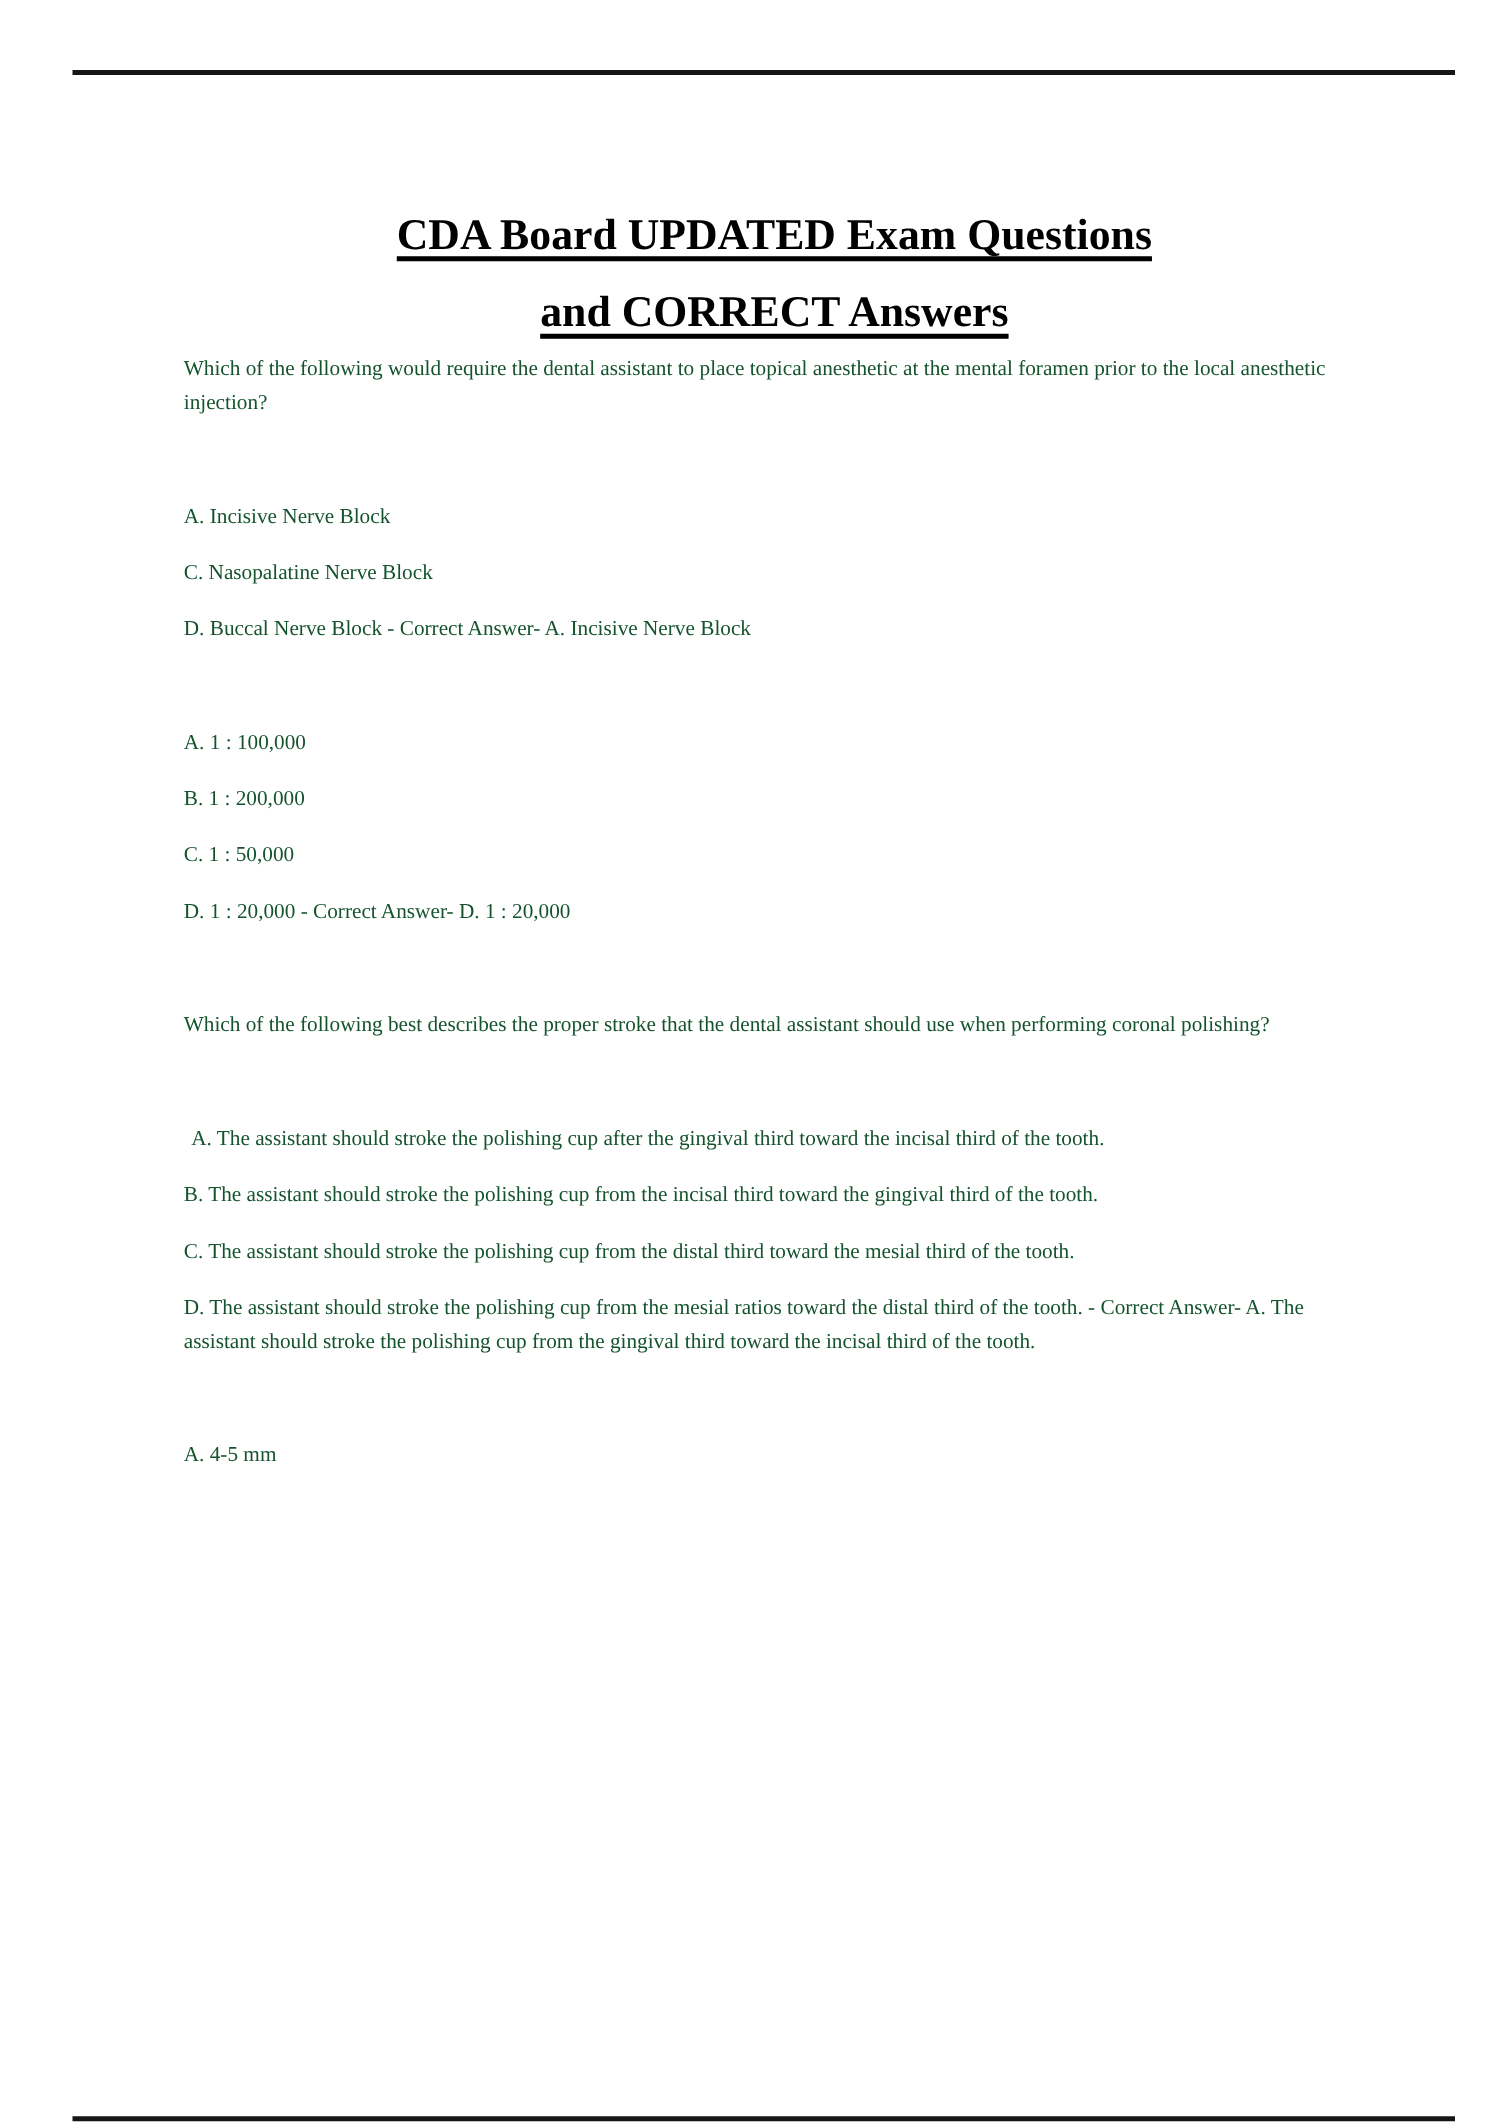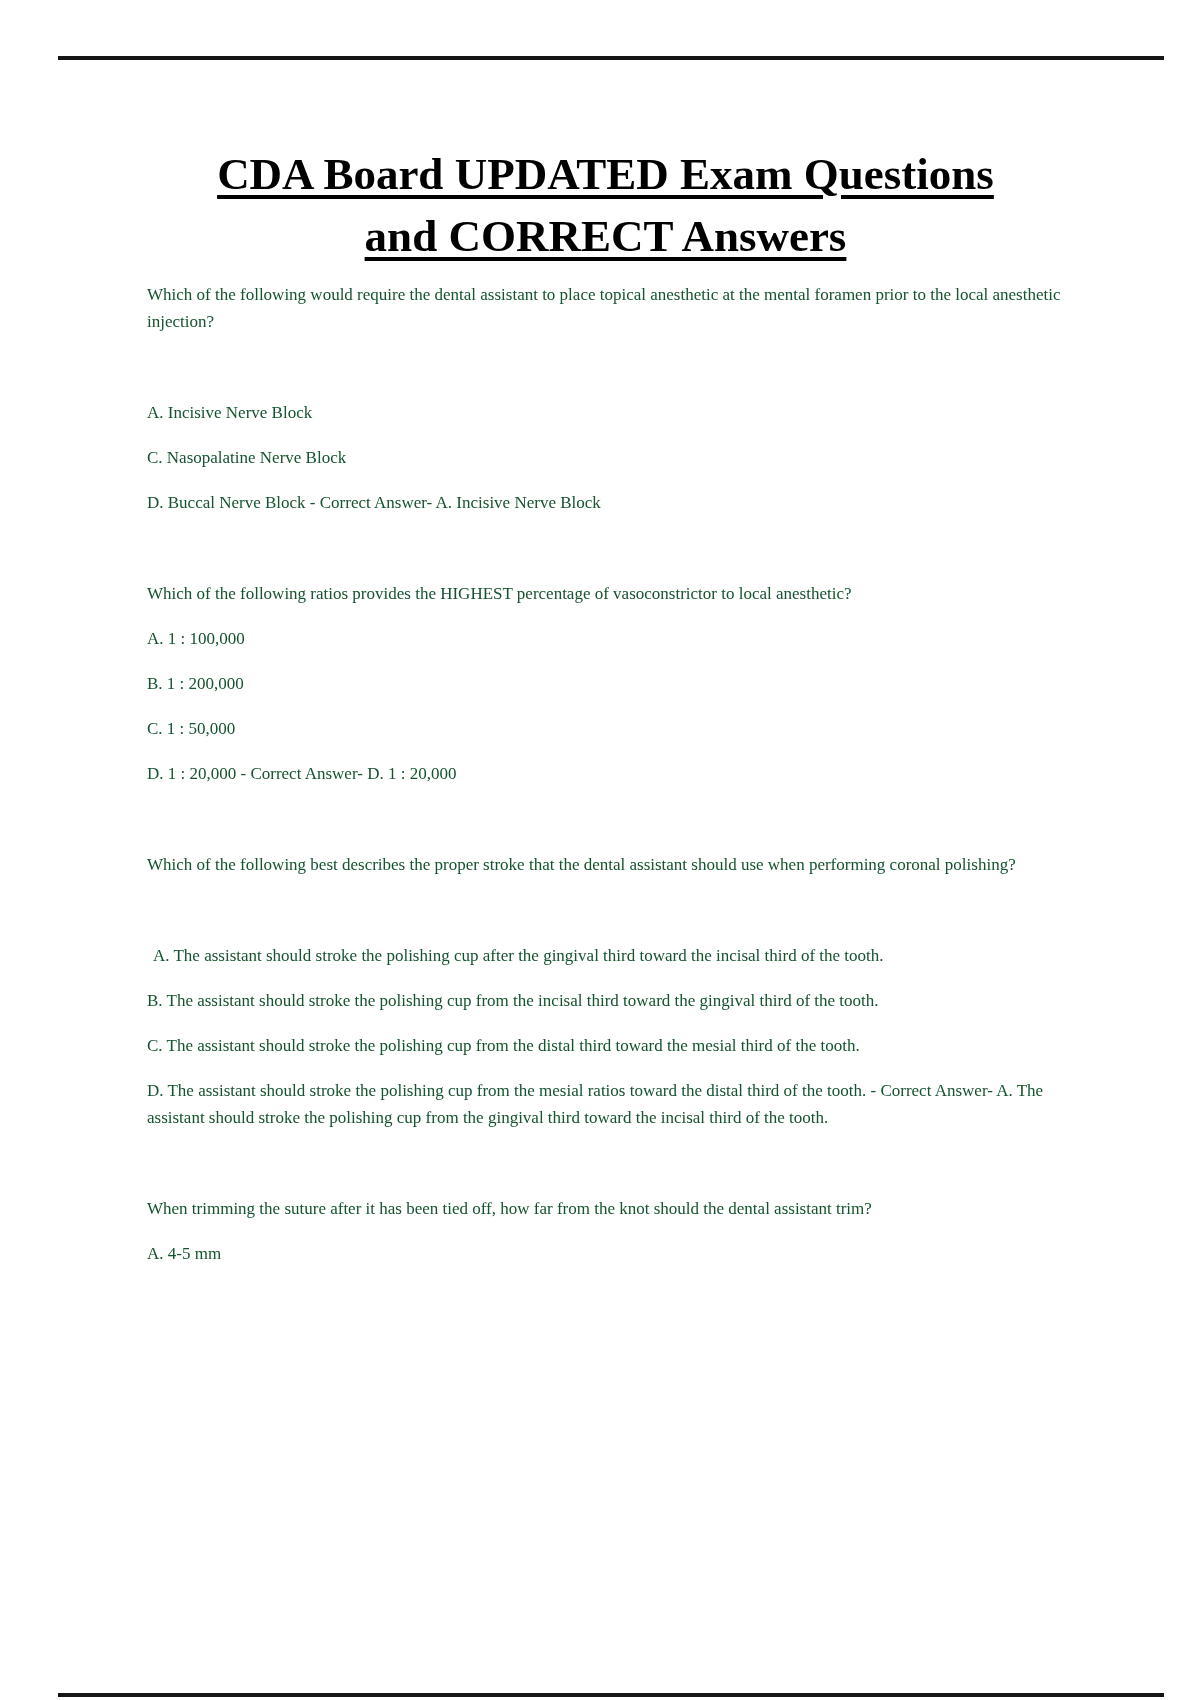--- a/index.html
+++ b/index.html
@@ -23,23 +23,23 @@
     background: #161616;
   }
   .rule-top { top: 56px; }
   .rule-bottom { top: 1693px; }
 
   .title {
     position: absolute;
     left: 140px;
     top: 141px;
     width: 927px;
-    margin: 2px;
+    margin: 16px;
     text-align: center;
-    font-size: 45px;
+    font-size: 35px;
     line-height: 62px;
     font-weight: bold;
     color: #000000;
   }
   .title-line {
     text-decoration: underline;
     text-decoration-thickness: 4px;
     text-underline-offset: 6px;
   }
 
@@ -82,37 +82,35 @@
   <main class="content">
 
     <section>
       <p class="q gap">Which of the following would require the dental assistant to place topical anesthetic at the mental foramen prior to the local anesthetic injection?</p>
       <p class="opt">A. Incisive Nerve Block</p>
       <p class="opt">C. Nasopalatine Nerve Block</p>
       <p class="opt gap">D. Buccal Nerve Block - Correct Answer- A. Incisive Nerve Block</p>
     </section>
 
     <section>
-      <p class="q">Which of the following ratios provides the HIGHEST percentage of vasoconstrictor to local anesthetic?</p>
       <p class="opt">A. 1 : 100,000</p>
       <p class="opt">B. 1 : 200,000</p>
       <p class="opt">C. 1 : 50,000</p>
       <p class="opt gap">D. 1 : 20,000 - Correct Answer- D. 1 : 20,000</p>
     </section>
 
     <section>
       <p class="q gap">Which of the following best describes the proper stroke that the dental assistant should use when performing coronal polishing?</p>
       <p class="opt sp"> A. The assistant should stroke the polishing cup after the gingival third toward the incisal third of the tooth.</p>
       <p class="opt">B. The assistant should stroke the polishing cup from the incisal third toward the gingival third of the tooth.</p>
       <p class="opt">C. The assistant should stroke the polishing cup from the distal third toward the mesial third of the tooth.</p>
       <p class="opt gap">D. The assistant should stroke the polishing cup from the mesial ratios toward the distal third of the tooth. - Correct Answer- A. The assistant should stroke the polishing cup from the gingival third toward the incisal third of the tooth.</p>
     </section>
 
     <section>
-      <p class="q">When trimming the suture after it has been tied off, how far from the knot should the dental assistant trim?</p>
       <p class="opt">A. 4-5 mm</p>
     </section>
 
   </main>
 
   <div class="rule rule-bottom"></div>
 
 </div>
 
 </body></html>

